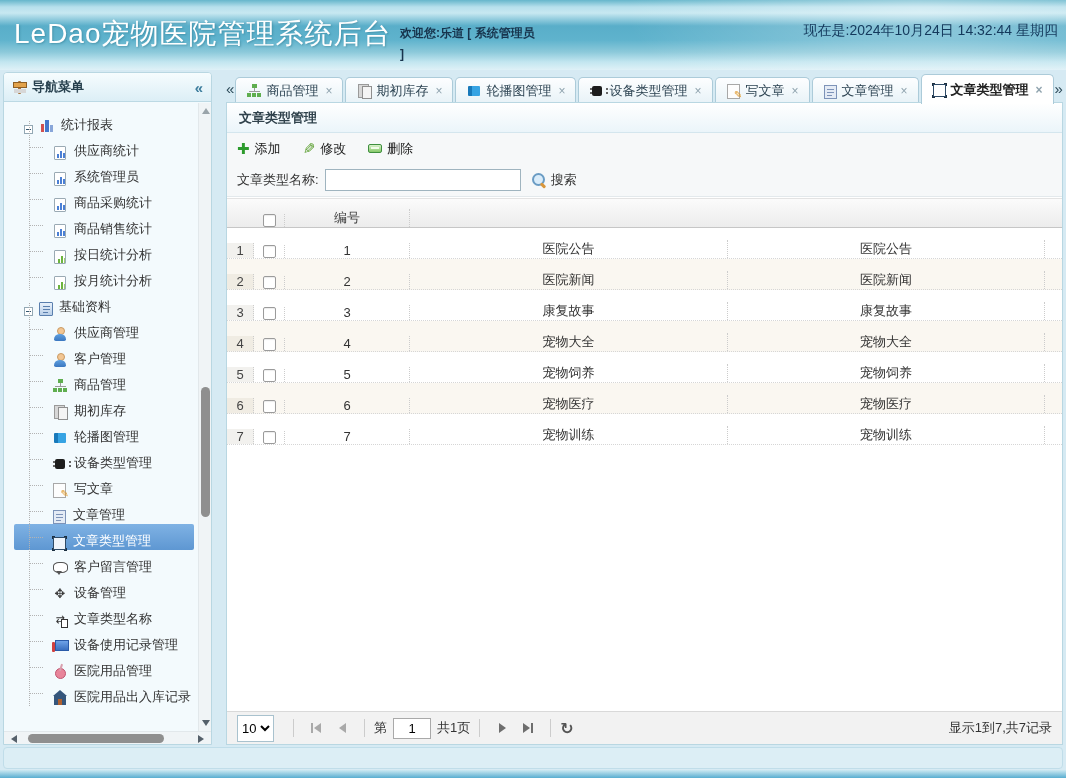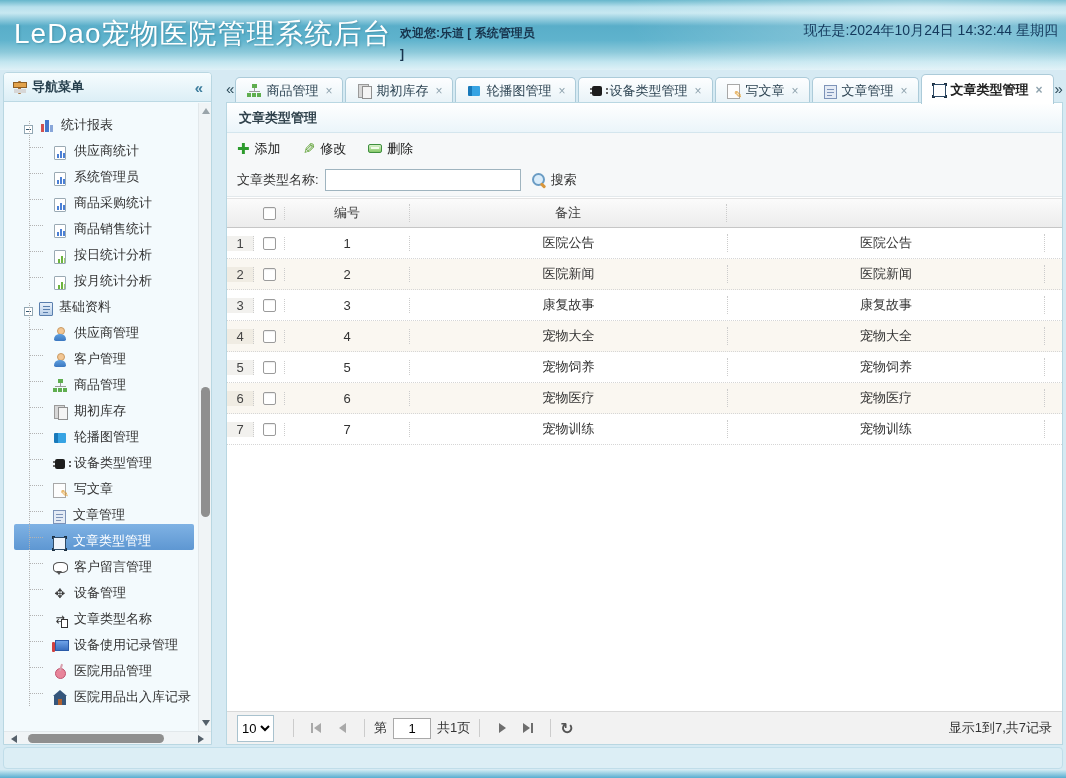--- a/index.html
+++ b/index.html
@@ -69,21 +69,21 @@
   .tb-add{color:#2d9b2d;font-size:15px;font-weight:bold;line-height:14px}
   .tb-edit{color:#5a9e2f;font-size:15px;line-height:14px;display:inline-block;transform:scaleX(-1)}
   .tb-del{width:14px;height:9px;border:1px solid #3f8f3f;border-radius:2px;background:linear-gradient(180deg,#d9f2cc,#85c868);position:relative}
   .tb-del::after{content:"";position:absolute;left:2px;right:2px;top:2px;height:2px;background:#f2fbea}
   .ic-search{width:16px;height:16px;position:relative}
   .ic-search::before{content:"";position:absolute;left:1px;top:1px;width:9px;height:9px;border:2px solid #6a9cc4;border-radius:50%;background:#d9ecfa}
   .ic-search::after{content:"";position:absolute;right:1px;bottom:1px;width:6px;height:3px;background:#d9973c;transform:rotate(45deg);border-radius:1px}
 
   
   .grid{position:absolute;left:0;right:0;top:95px;bottom:34px;overflow:hidden}
-  .g-row{display:flex;height:31px;border-bottom:1px dotted #d6d6d6;align-items:center}
+  .g-row{display:flex;height:31px;border-bottom:1px dotted #d6d6d6;align-items:flex-end}
   .g-hd{height:30px;background:linear-gradient(180deg,#fbfbfb,#ececec);border-top:1px solid #e3e3e3;border-bottom:1px solid #c6c6c6;font-weight:normal;color:#3c3c3c}
   .g-c{display:flex;align-items:center;justify-content:center;border-right:1px dotted #ccc;overflow:hidden}
   .c-num{width:27px;background:#f2f1ee;color:#444}
   .c-cbx{width:31px}
   .c-id{width:125px}
   .c-name{width:318px}
   .c-rem{width:317px}
   .c-pad{flex:1;border-right:none}
   .g-hd .c-num{background:linear-gradient(180deg,#fbfbfb,#ececec)}
   .g-row.even{background:#faf7f1}
@@ -381,21 +381,20 @@
         </span>
       </div>
 
       <div class="grid">
         <div class="g-row g-hd">
           <span class="g-c c-num"></span>
           <span class="g-c c-cbx">
             <span class="cbx"></span>
           </span>
           <span class="g-c c-id">编号</span>
-          <span class="g-c c-rem">备注</span>
           <span class="g-c c-pad"></span>
         </div>
         <div>
 
         <div class="g-row">
               <span class="g-c c-num">1</span>
               <span class="g-c c-cbx">
                 <span class="cbx"></span>
               </span>
               <span class="g-c c-id">1</span>

